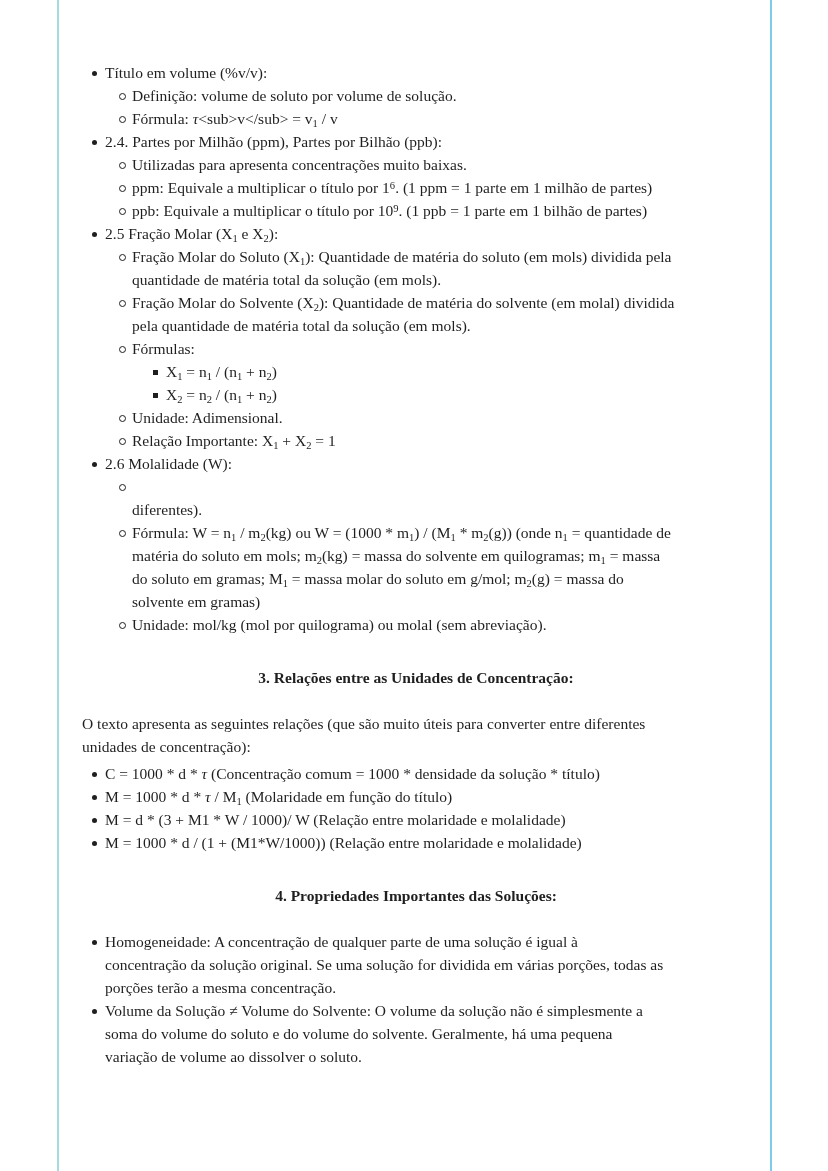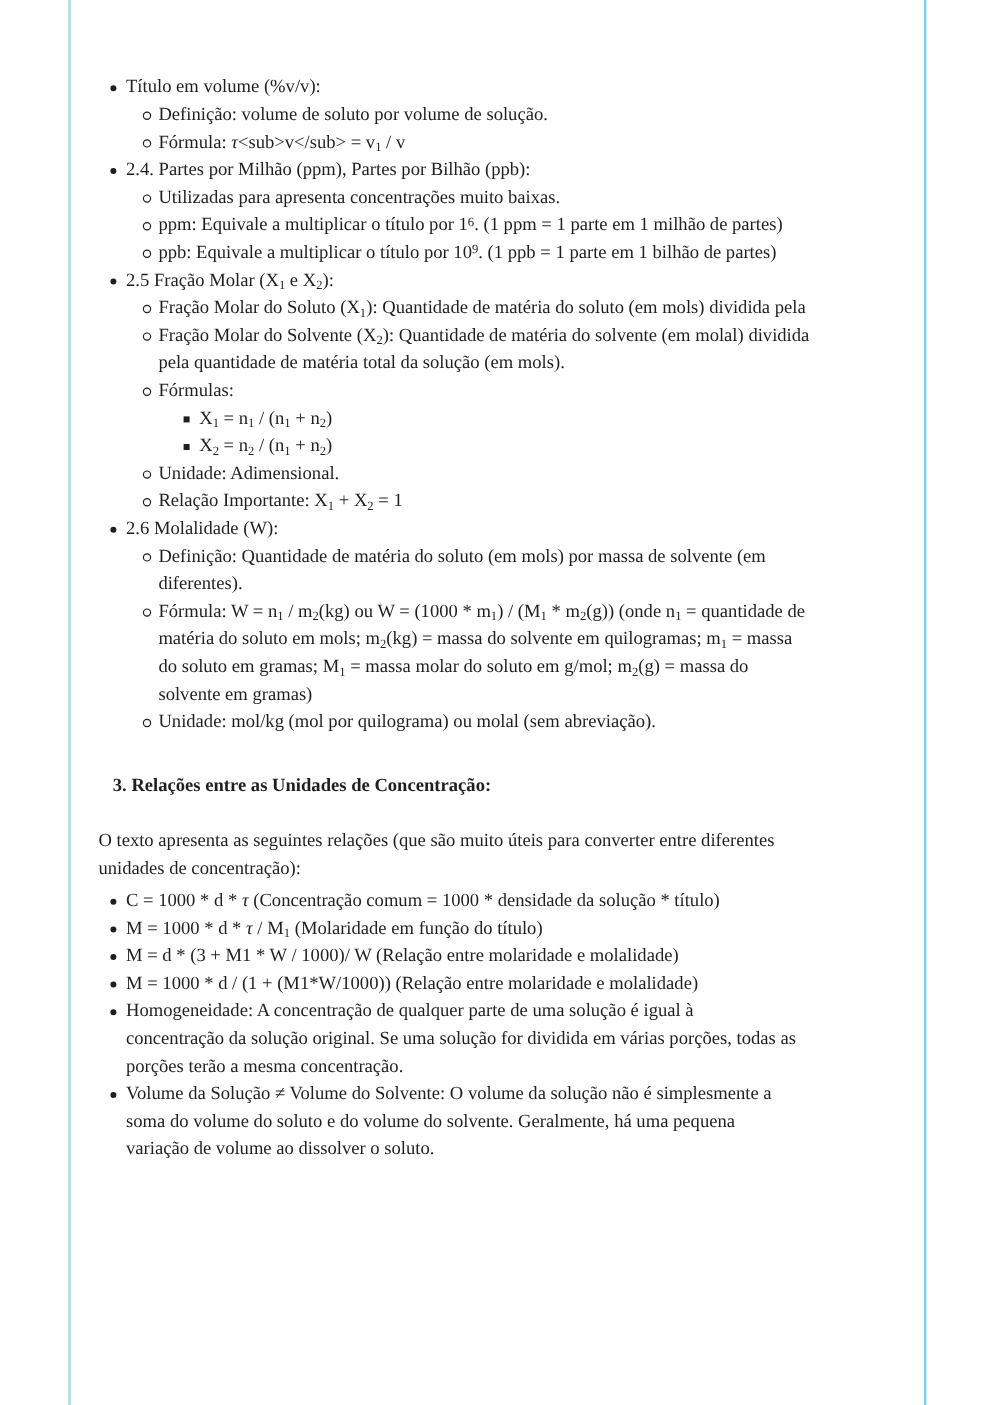--- a/index.html
+++ b/index.html
@@ -28,21 +28,22 @@
   .content {
     position: absolute;
     left: 78px;
     top: 61px;
     width: 670px;
     font-size: 15.5px;
     line-height: 23px;
   }
   .heading {
     font-weight: bold;
-    margin: 30px 0 23px 16px;
+    margin: 30px 0 23px 6px;
+    text-align: center;
   }
   .para { margin: 4px; }
   .list { margin: 0; }
 
   .li { position: relative; }
   .lvl1 { padding-left: 27px; }
   .lvl2 { padding-left: 54px; }
   .lvl3 { padding-left: 88px; }
 
   .marker { position: absolute; display: inline-block; }
@@ -83,38 +84,39 @@
   <div class="content" id="doc-content" style="color: rgb(31, 31, 31);">
       <div class="list">
         <div class="li lvl1"><span class="marker m-disc"></span><span class="li-text"><span>Título em volume (%v/v):</span></span></div>
         <div class="li lvl2"><span class="marker m-circle"></span><span class="li-text"><span>Definição: volume de soluto por volume de solução.</span></span></div>
         <div class="li lvl2"><span class="marker m-circle"></span><span class="li-text"><span>Fórmula: </span><i>τ</i><span>&lt;sub&gt;v&lt;/sub&gt; = v</span><sub>1</sub><span> / v</span></span></div>
         <div class="li lvl1"><span class="marker m-disc"></span><span class="li-text"><span>2.4. Partes por Milhão (ppm), Partes por Bilhão (ppb):</span></span></div>
         <div class="li lvl2"><span class="marker m-circle"></span><span class="li-text"><span>Utilizadas para apresenta concentrações muito baixas.</span></span></div>
         <div class="li lvl2"><span class="marker m-circle"></span><span class="li-text"><span>ppm: Equivale a multiplicar o título por 1</span><sup>6</sup><span>. (1 ppm = 1 parte em 1 milhão de partes)</span></span></div>
         <div class="li lvl2"><span class="marker m-circle"></span><span class="li-text"><span>ppb: Equivale a multiplicar o título por 10</span><sup>9</sup><span>. (1 ppb = 1 parte em 1 bilhão de partes)</span></span></div>
         <div class="li lvl1"><span class="marker m-disc"></span><span class="li-text"><span>2.5 Fração Molar (X</span><sub>1</sub><span> e X</span><sub>2</sub><span>):</span></span></div>
-        <div class="li lvl2"><span class="marker m-circle"></span><span class="li-text"><span>Fração Molar do Soluto (X</span><sub>1</sub><span>): Quantidade de matéria do soluto (em mols) dividida pela</span><br></span></div>
+        <div class="li lvl2"><span class="marker m-circle"></span><span class="li-text"><span>Fração Molar do Soluto (X</span><sub>1</sub><span>): Quantidade de matéria do soluto (em mols) dividida pela</span><br><span>quantidade de matéria total da solução (em mols).</span></span></div>
         <div class="li lvl2"><span class="marker m-circle"></span><span class="li-text"><span>Fração Molar do Solvente (X</span><sub>2</sub><span>): Quantidade de matéria do solvente (em molal) dividida</span><br><span>pela quantidade de matéria total da solução (em mols).</span></span></div>
         <div class="li lvl2"><span class="marker m-circle"></span><span class="li-text"><span>Fórmulas:</span></span></div>
         <div class="li lvl3"><span class="marker m-square"></span><span class="li-text"><span>X</span><sub>1</sub><span> = n</span><sub>1</sub><span> / (n</span><sub>1</sub><span> + n</span><sub>2</sub><span>)</span></span></div>
         <div class="li lvl3"><span class="marker m-square"></span><span class="li-text"><span>X</span><sub>2</sub><span> = n</span><sub>2</sub><span> / (n</span><sub>1</sub><span> + n</span><sub>2</sub><span>)</span></span></div>
         <div class="li lvl2"><span class="marker m-circle"></span><span class="li-text"><span>Unidade: Adimensional.</span></span></div>
         <div class="li lvl2"><span class="marker m-circle"></span><span class="li-text"><span>Relação Importante: X</span><sub>1</sub><span> + X</span><sub>2</sub><span> = 1</span></span></div>
         <div class="li lvl1"><span class="marker m-disc"></span><span class="li-text"><span>2.6 Molalidade (W):</span></span></div>
-        <div class="li lvl2"><span class="marker m-circle"></span><span class="li-text"><span>Definição: Quantidade de matéria do soluto (em mols) por massa de solvente (em</span><br><span>diferentes).</span></span></div>
+        <div class="li lvl2"><span class="marker m-circle"></span><span class="li-text"><br><span>diferentes).</span></span></div>
         <div class="li lvl2"><span class="marker m-circle"></span><span class="li-text"><span>Fórmula: W = n</span><sub>1</sub><span> / m</span><sub>2</sub><span>(kg) ou W = (1000 * m</span><sub>1</sub><span>) / (M</span><sub>1</sub><span> * m</span><sub>2</sub><span>(g)) (onde n</span><sub>1</sub><span> = quantidade de</span><br><span>matéria do soluto em mols; m</span><sub>2</sub><span>(kg) = massa do solvente em quilogramas; m</span><sub>1</sub><span> = massa</span><br><span>do soluto em gramas; M</span><sub>1</sub><span> = massa molar do soluto em g/mol; m</span><sub>2</sub><span>(g) = massa do</span><br><span>solvente em gramas)</span></span></div>
         <div class="li lvl2"><span class="marker m-circle"></span><span class="li-text"><span>Unidade: mol/kg (mol por quilograma) ou molal (sem abreviação).</span></span></div>
       </div>
       <div class="heading">3. Relações entre as Unidades de Concentração:</div>
       <div class="para"><span>O texto apresenta as seguintes relações (que são muito úteis para converter entre diferentes</span><br><span>unidades de concentração):</span></div>
       <div class="list">
         <div class="li lvl1"><span class="marker m-disc"></span><span class="li-text"><span>C = 1000 * d * </span><i>τ</i><span> (Concentração comum = 1000 * densidade da solução * título)</span></span></div>
         <div class="li lvl1"><span class="marker m-disc"></span><span class="li-text"><span>M = 1000 * d * </span><i>τ</i><span> / M</span><sub>1</sub><span> (Molaridade em função do título)</span></span></div>
         <div class="li lvl1"><span class="marker m-disc"></span><span class="li-text"><span>M = d * (3 + M1 * W / 1000)/ W (Relação entre molaridade e molalidade)</span></span></div>
         <div class="li lvl1"><span class="marker m-disc"></span><span class="li-text"><span>M = 1000 * d / (1 + (M1*W/1000)) (Relação entre molaridade e molalidade)</span></span></div>
       </div>
+      <div class="heading">4. Propriedades Importantes das Soluções:</div>
       <div class="list">
         <div class="li lvl1"><span class="marker m-disc"></span><span class="li-text"><span>Homogeneidade: A concentração de qualquer parte de uma solução é igual à</span><br><span>concentração da solução original. Se uma solução for dividida em várias porções, todas as</span><br><span>porções terão a mesma concentração.</span></span></div>
         <div class="li lvl1"><span class="marker m-disc"></span><span class="li-text"><span>Volume da Solução ≠ Volume do Solvente: O volume da solução não é simplesmente a</span><br><span>soma do volume do soluto e do volume do solvente. Geralmente, há uma pequena</span><br><span>variação de volume ao dissolver o soluto.</span></span></div>
       </div>
     </div>
 </div>
 
 </body></html>

